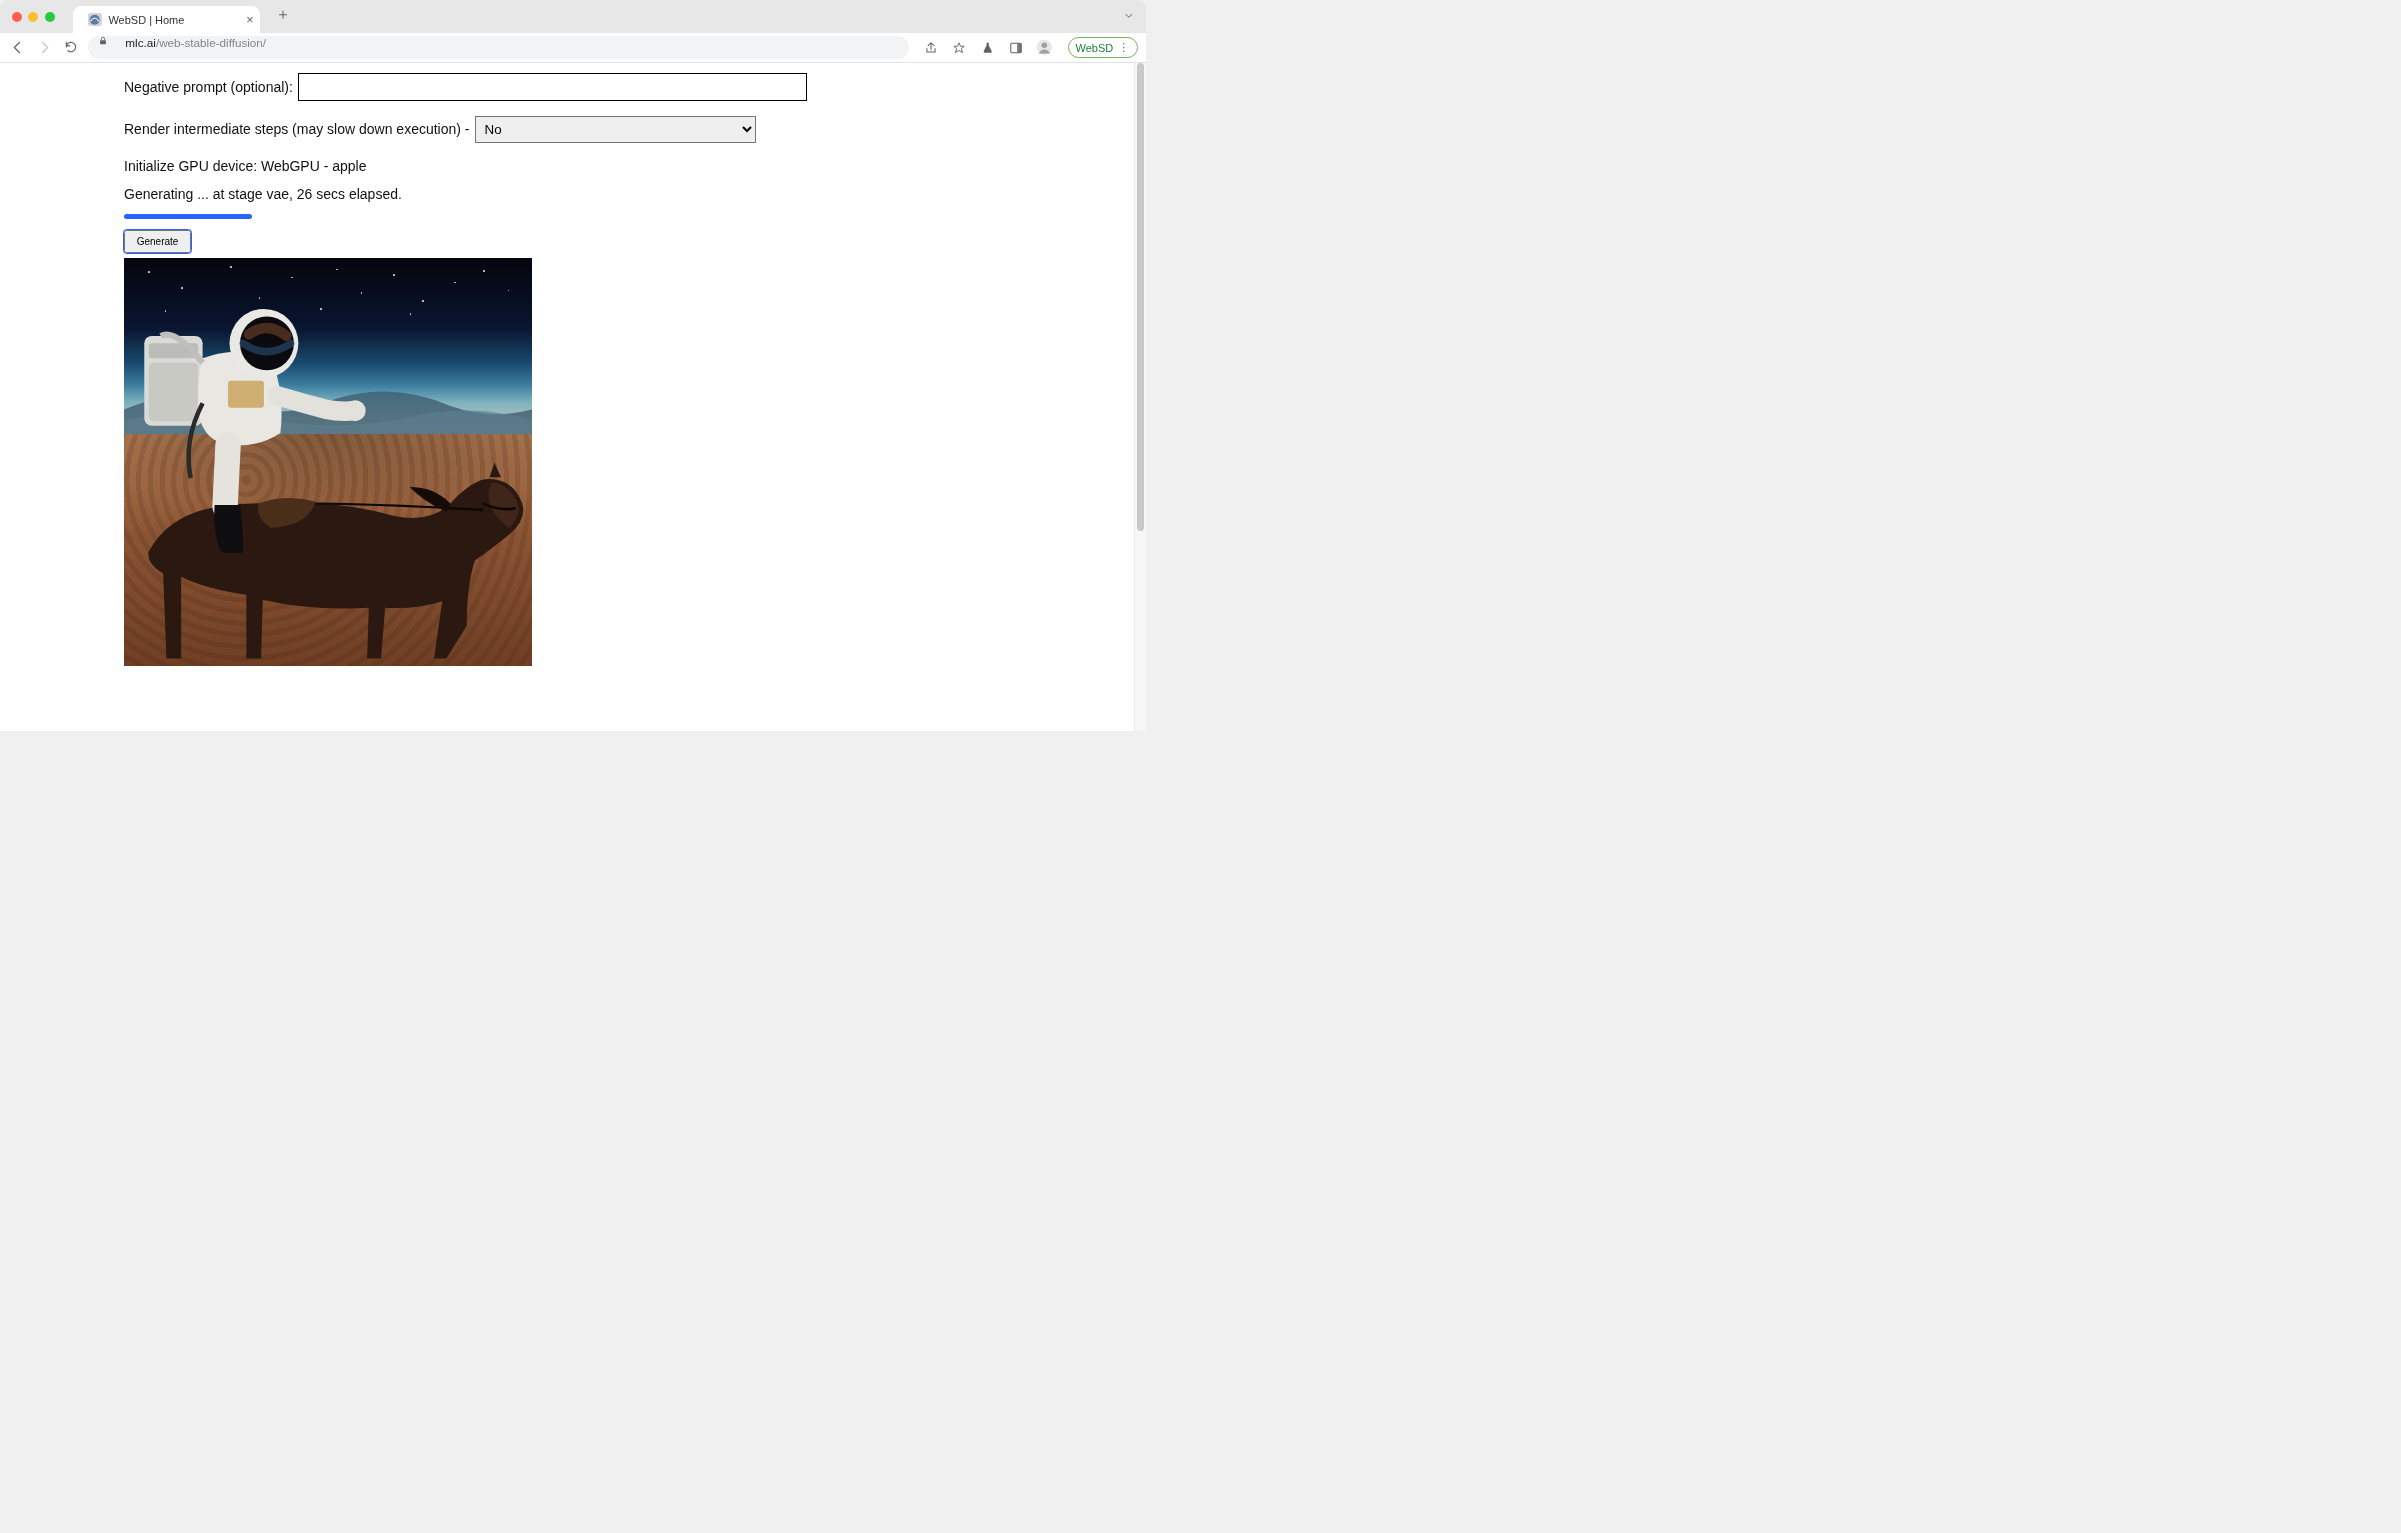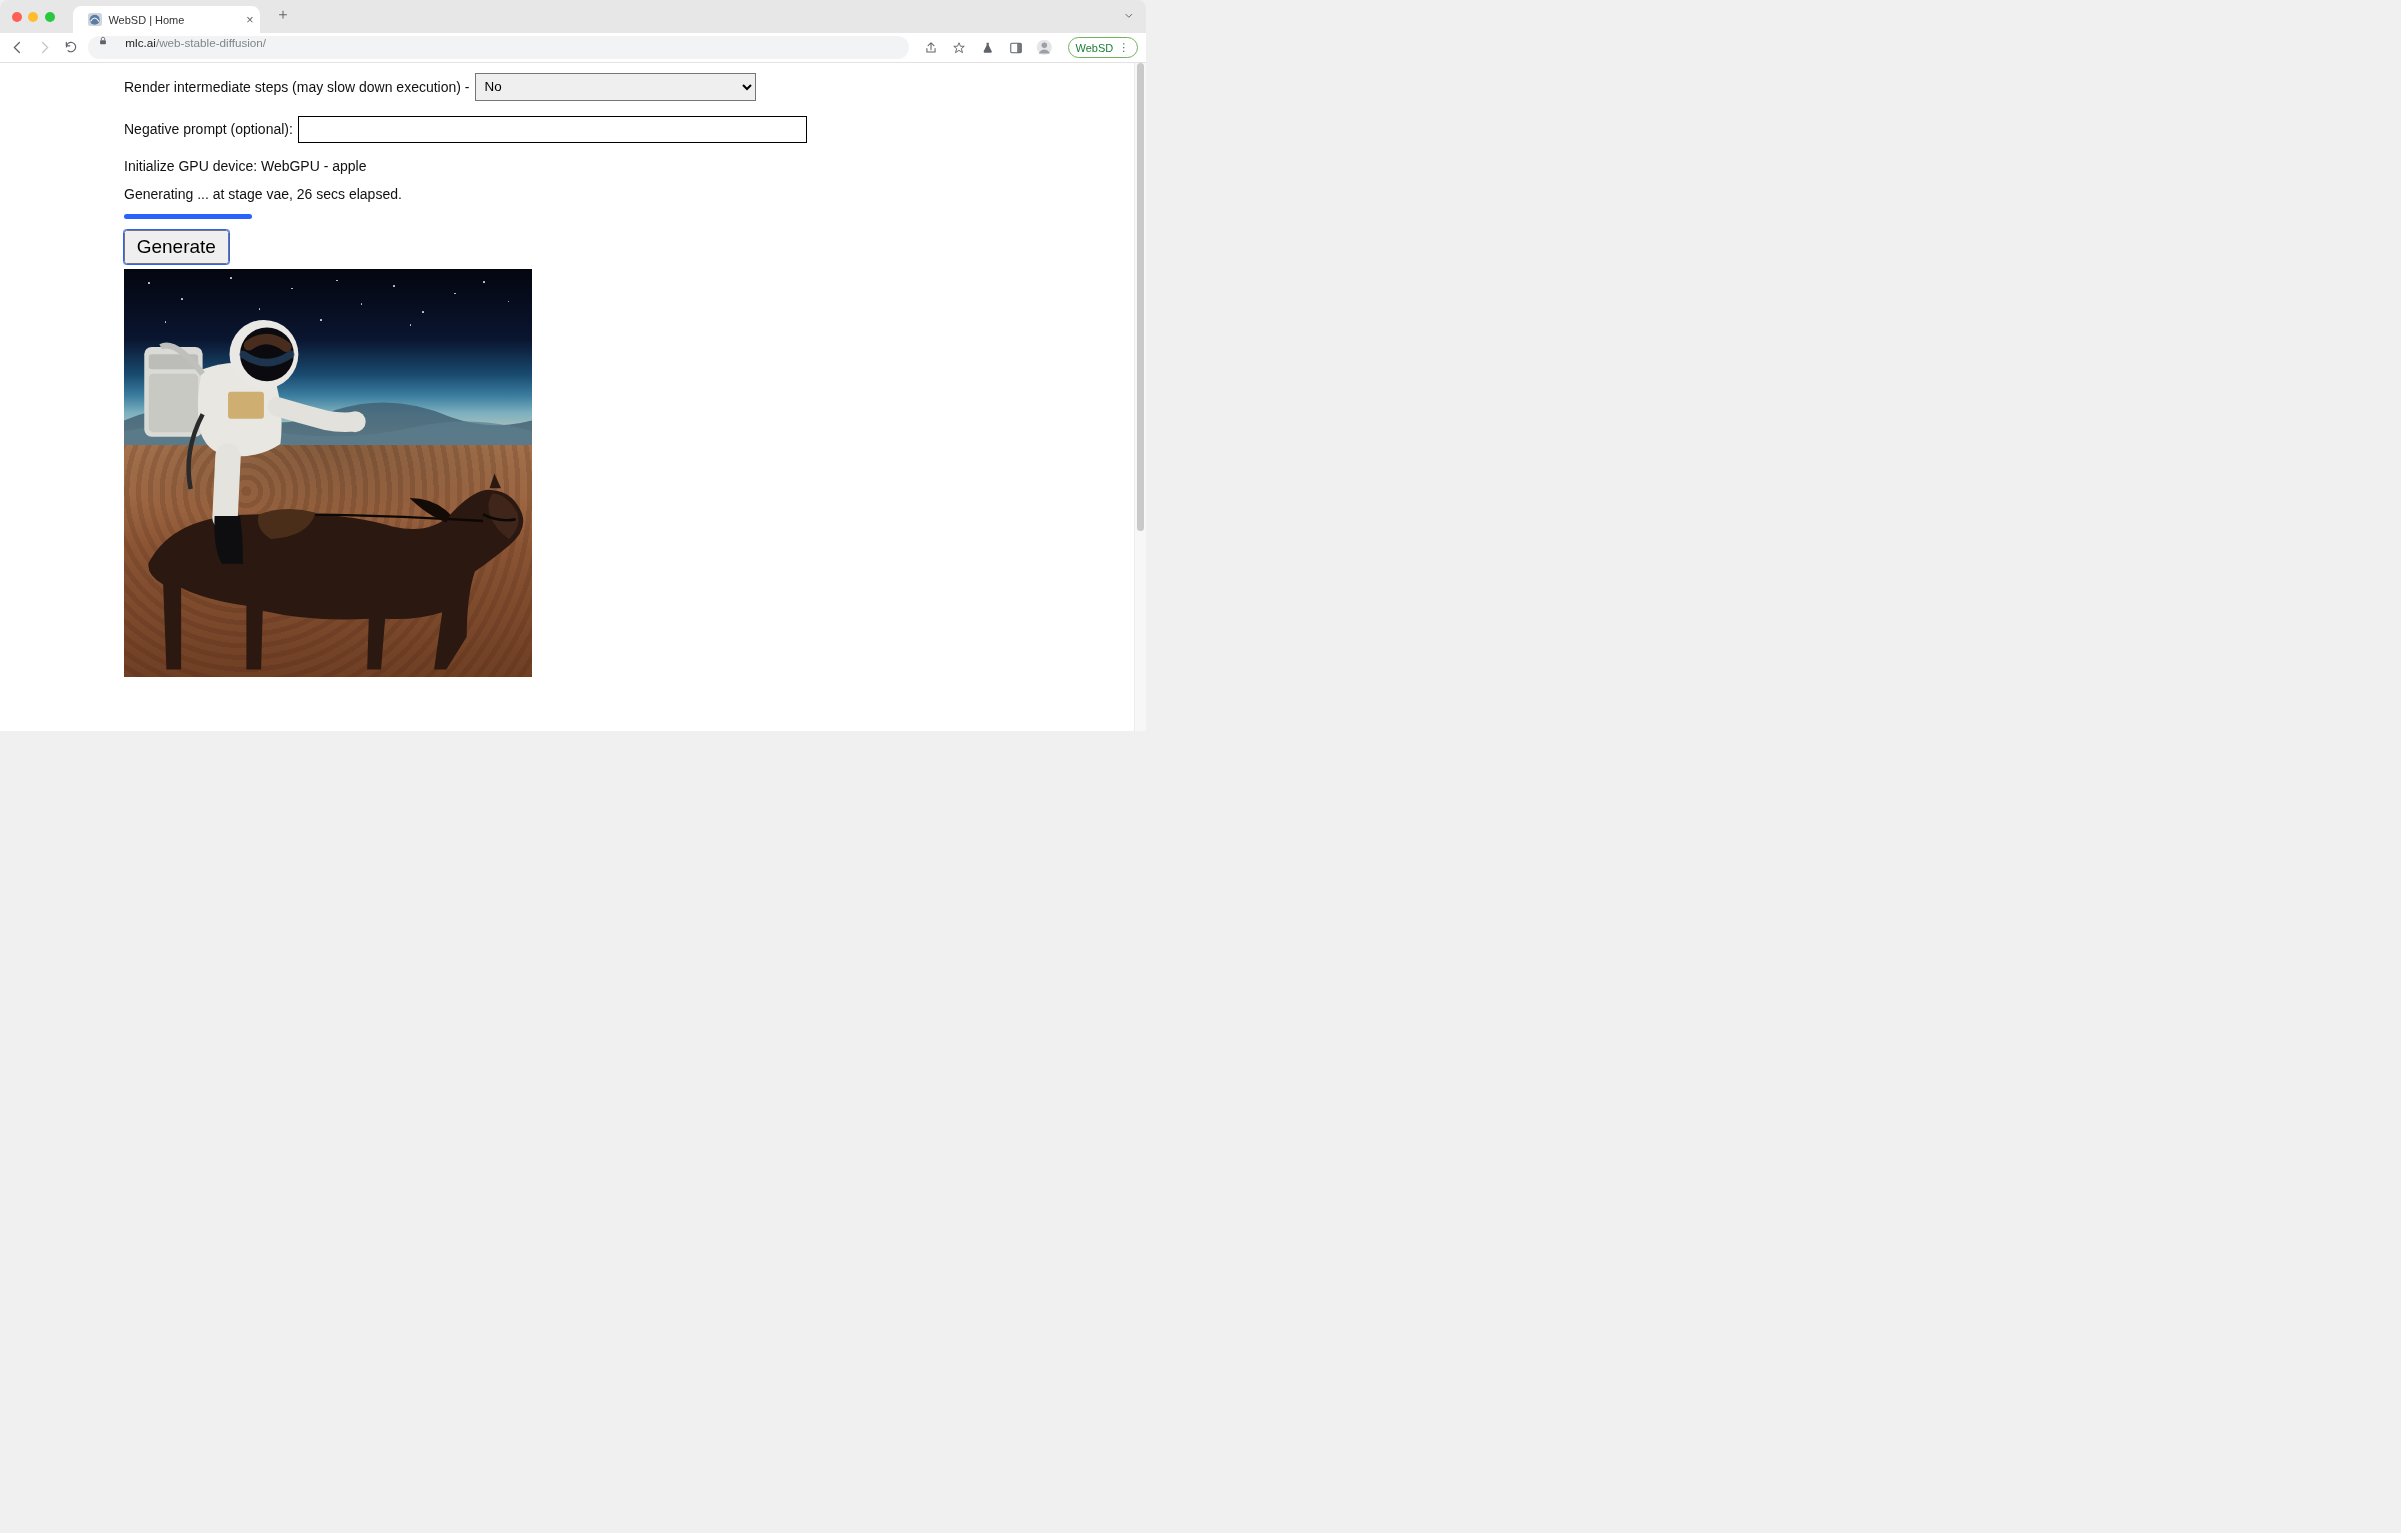--- a/index.html
+++ b/index.html
@@ -99,21 +99,21 @@
       border:0.8px solid #767676;background:#efefef;
       padding:0 5px;
     }
     .status-line{font-size:14px;margin-bottom:11.7px;}
     .progress-thin{
       width:128px;height:5px;border-radius:2.5px;
       background:#2a62ff;
       margin-bottom:11.7px;
     }
     button.generate{
-      font-size:19px;
+      font-size:10px;
       padding:5px 11.7px;
       background:#efefef;
       border:0.8px solid #767676;
       outline:1.7px solid #2a62ff; outline-offset:0;
       border-radius:2.5px;
       cursor:pointer;
       margin-bottom:1.7px;
     }
     
     .gen-image{
@@ -239,29 +239,29 @@
     <span class="menu-dots">⋮</span>
   </div>
 </div>
 
 <div class="viewport">
   <div class="content">
 
 
 
     <div class="row">
+      <label>Negative prompt (optional):</label>
+      <input id="negPrompt" type="text" value="" style="">
+    </div>
+
+    <div class="row">
       <label>Render intermediate steps (may slow down execution) -</label>
       <select class="render-sel">
         <option>No</option>
       </select>
-    </div>
-
-    <div class="row">
-      <label>Negative prompt (optional):</label>
-      <input id="negPrompt" type="text" value="" style="">
     </div>
 
     <div class="status-line">Initialize GPU device: WebGPU - apple</div>
     <div class="status-line">Generating ... at stage vae, 26 secs elapsed.</div>
 
     <div class="progress-thin"></div>
 
     <button class="generate">Generate</button>
 
     

